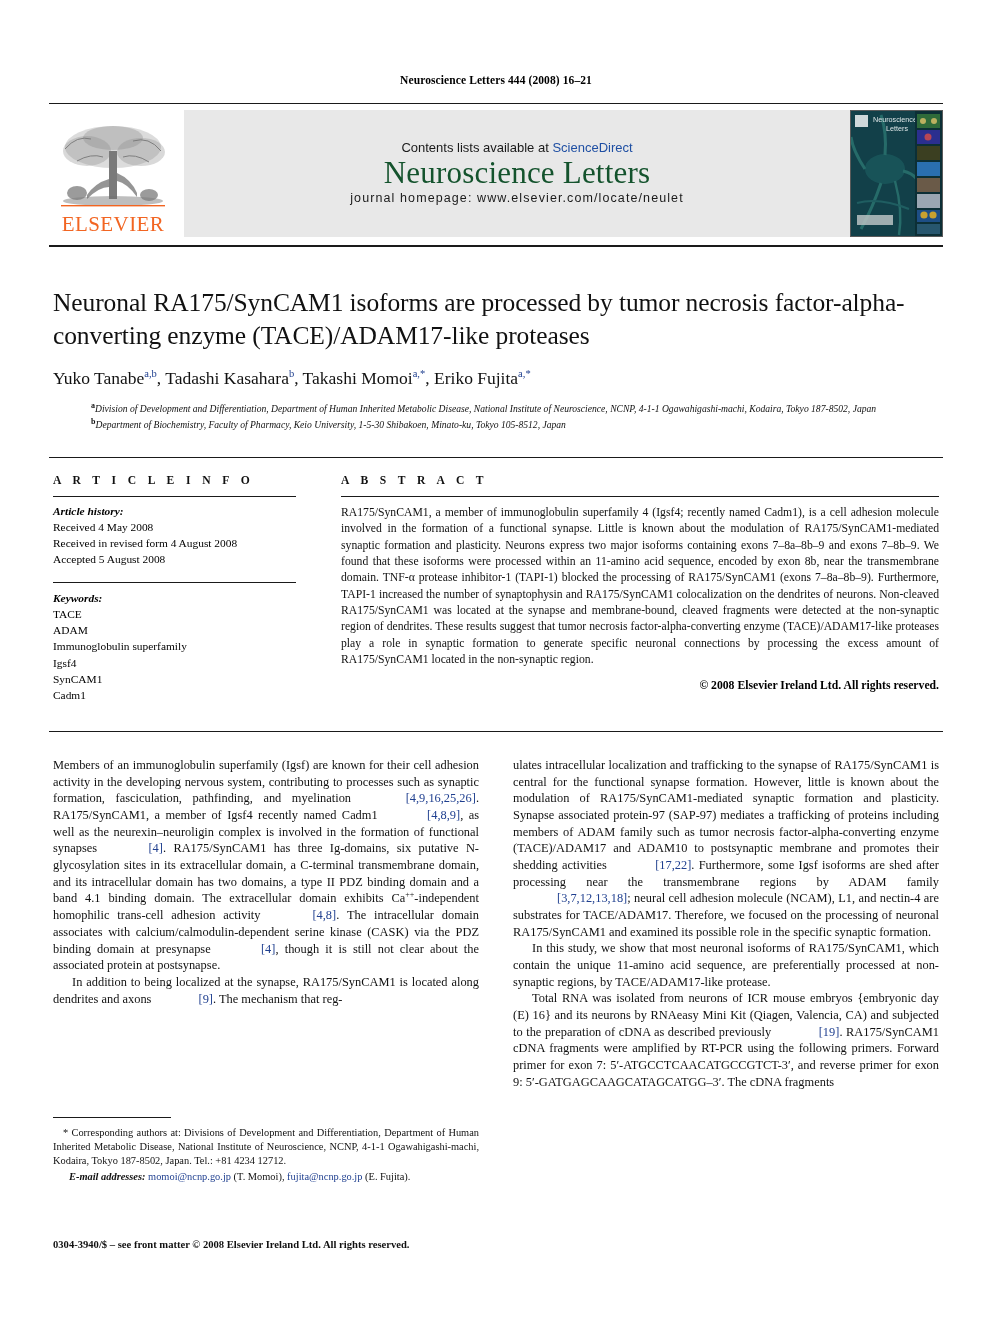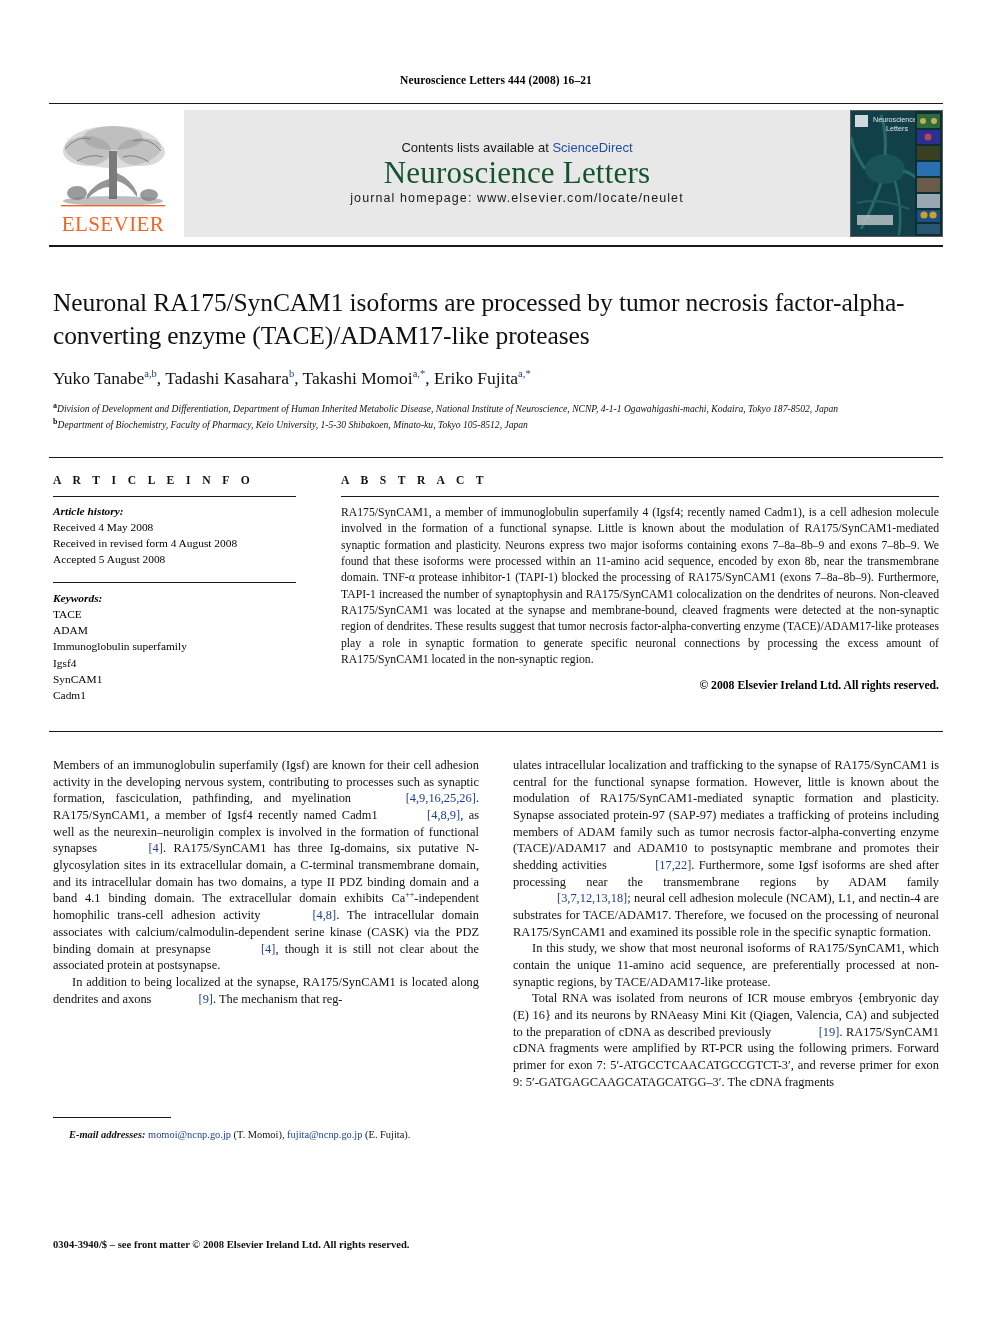--- a/index.html
+++ b/index.html
@@ -133,20 +133,21 @@
     color: #111;
     letter-spacing: 0;
   }
   .authors sup { font-size: 10.5px; color: #1f3f8f; vertical-align: super; }
   .affils { margin-top: 11px; }
   .affil {
     font-size: 9.6px;
     font-style: italic;
     line-height: 1.45;
     color: #111;
+    margin-left: 38px;
   }
   .affil sup { font-style: normal; font-weight: bold; font-size: 8px; vertical-align: super; }
 
   .rule-under-title {
     position: absolute;
     left: 49px; right: 49px;
     top: 457px;
     border-top: 1.1px solid #1a1a1a;
   }
 
@@ -401,20 +402,21 @@
     <div class="bgap"></div>
     <div class="bcol" id="body-right">
         <p>ulates intracellular localization and trafficking to the synapse of RA175/SynCAM1 is central for the functional synapse formation. However, little is known about the modulation of RA175/SynCAM1-mediated synaptic formation and plasticity. Synapse associated protein-97 (SAP-97) mediates a trafficking of proteins including members of ADAM family such as tumor necrosis factor-alpha-converting enzyme (TACE)/ADAM17 and ADAM10 to postsynaptic membrane and promotes their shedding activities <span class="ref">[17,22]</span>. Furthermore, some Igsf isoforms are shed after processing near the transmembrane regions by ADAM family <span class="ref">[3,7,12,13,18]</span>; neural cell adhesion molecule (NCAM), L1, and nectin-4 are substrates for TACE/ADAM17. Therefore, we focused on the processing of neuronal RA175/SynCAM1 and examined its possible role in the specific synaptic formation.</p>
         <p class="indent">In this study, we show that most neuronal isoforms of RA175/SynCAM1, which contain the unique 11-amino acid sequence, are preferentially processed at non-synaptic regions, by TACE/ADAM17-like protease.</p>
         <p class="indent">Total RNA was isolated from neurons of ICR mouse embryos {embryonic day (E) 16} and its neurons by RNAeasy Mini Kit (Qiagen, Valencia, CA) and subjected to the preparation of cDNA as described previously <span class="ref">[19]</span>. RA175/SynCAM1 cDNA fragments were amplified by RT-PCR using the following primers. Forward primer for exon 7: 5′-ATGCCTCAACATGCCGTCT-3′, and reverse primer for exon 9: 5′-GATGAGCAAGCATAGCATGG–3′. The cDNA fragments</p>
       </div>
   </div>
 
   <div class="footnote-rule"></div>
   <div class="footnote">
+    <div class="indent-star">* Corresponding authors at: Divisions of Development and Differentiation, Department of Human Inherited Metabolic Disease, National Institute of Neuroscience, NCNP, 4-1-1 Ogawahigashi-machi, Kodaira, Tokyo 187-8502, Japan. Tel.: +81 4234 12712.</div>
     <div class="email-line">
       <span class="em-label">E-mail addresses:</span>
       <span class="maillink">momoi@ncnp.go.jp</span>
       <span>(T. Momoi)</span>,
       <span class="maillink">fujita@ncnp.go.jp</span>
       <span>(E. Fujita).</span>
     </div>
   </div>
 
   <div class="imprint">

